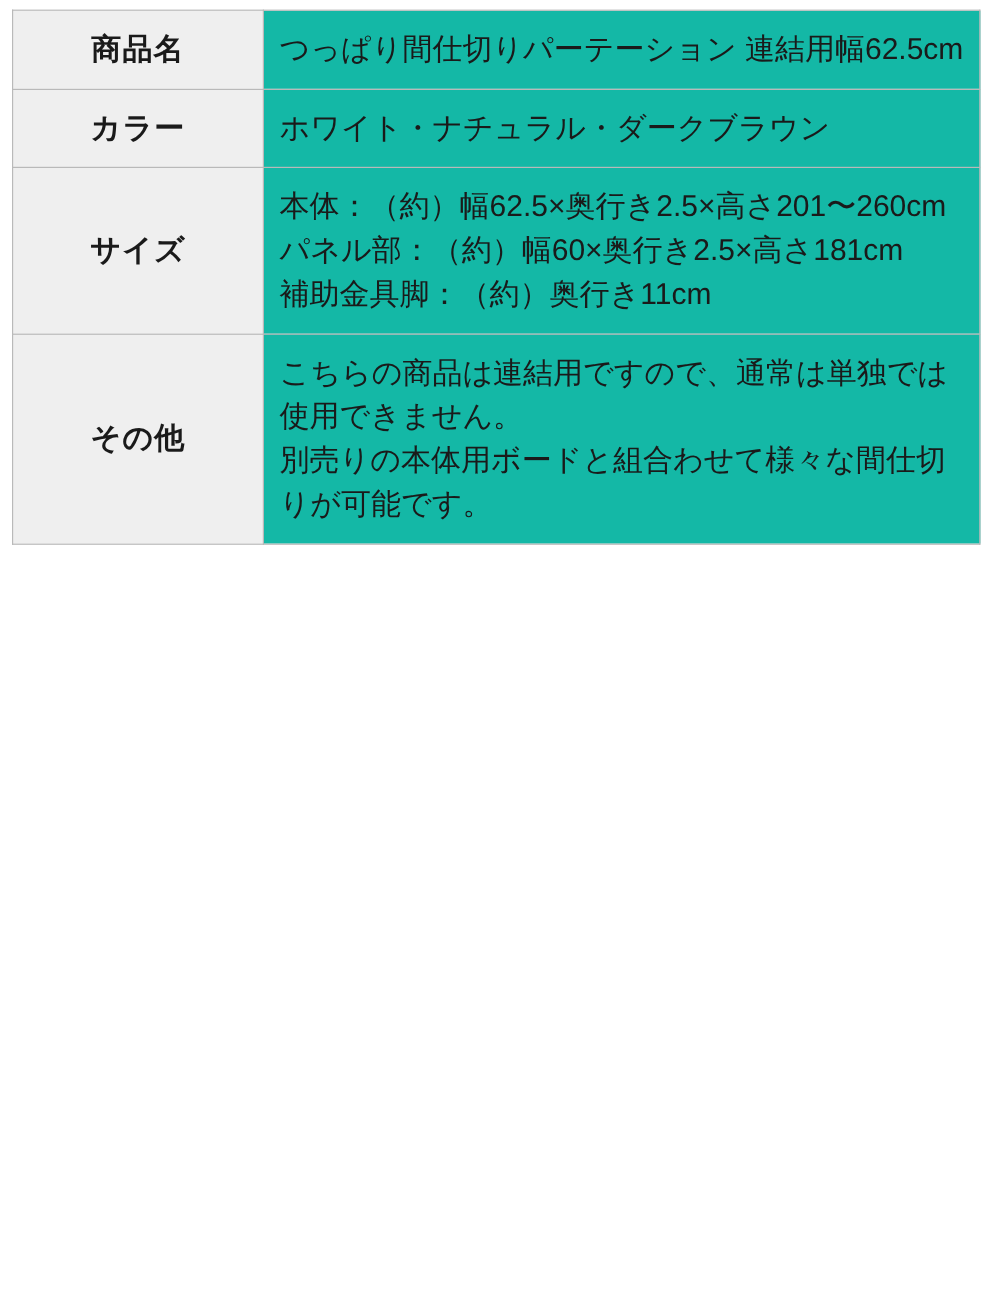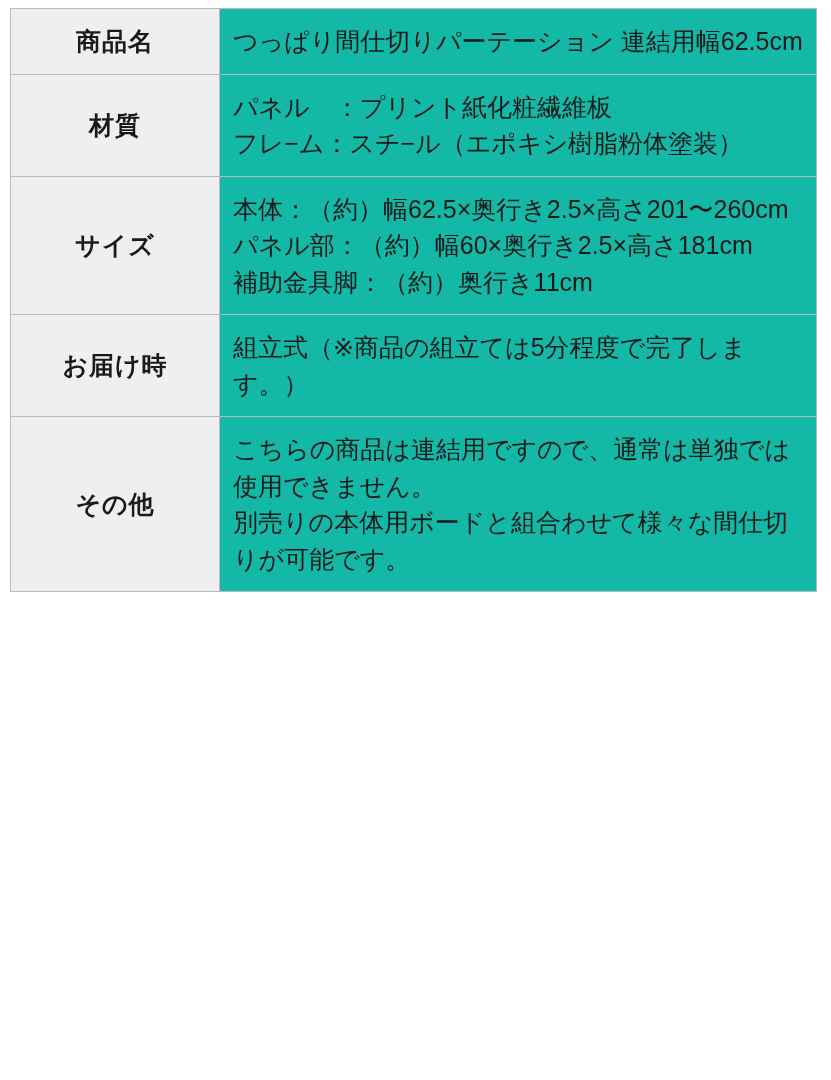--- a/index.html
+++ b/index.html
@@ -45,33 +45,28 @@
 </head>
 <body>
 
 <table class="spec-table">
   <tbody>
     <tr>
       <td class="label">商品名</td>
       <td class="value">つっぱり間仕切りパーテーション 連結用幅62.5cm</td>
     </tr>
     <tr>
-      <td class="label">材質</td>
-      <td class="value">パネル　：プリント紙化粧繊維板
-フレ−ム：スチ−ル（エポキシ樹脂粉体塗装）</td>
+      <td class="label">カラー</td>
+      <td class="value">ホワイト・ナチュラル・ダークブラウン</td>
     </tr>
     <tr>
       <td class="label">サイズ</td>
       <td class="value">本体：（約）幅62.5×奥行き2.5×高さ201〜260cm
 パネル部：（約）幅60×奥行き2.5×高さ181cm
 補助金具脚：（約）奥行き11cm</td>
-    </tr>
-    <tr>
-      <td class="label">お届け時</td>
-      <td class="value">組立式（※商品の組立ては5分程度で完了します。）</td>
     </tr>
     <tr>
       <td class="label">その他</td>
       <td class="value">こちらの商品は連結用ですので、通常は単独では使用できません。
 別売りの本体用ボードと組合わせて様々な間仕切りが可能です。</td>
     </tr>
   </tbody>
 </table>
 
 </body></html>

